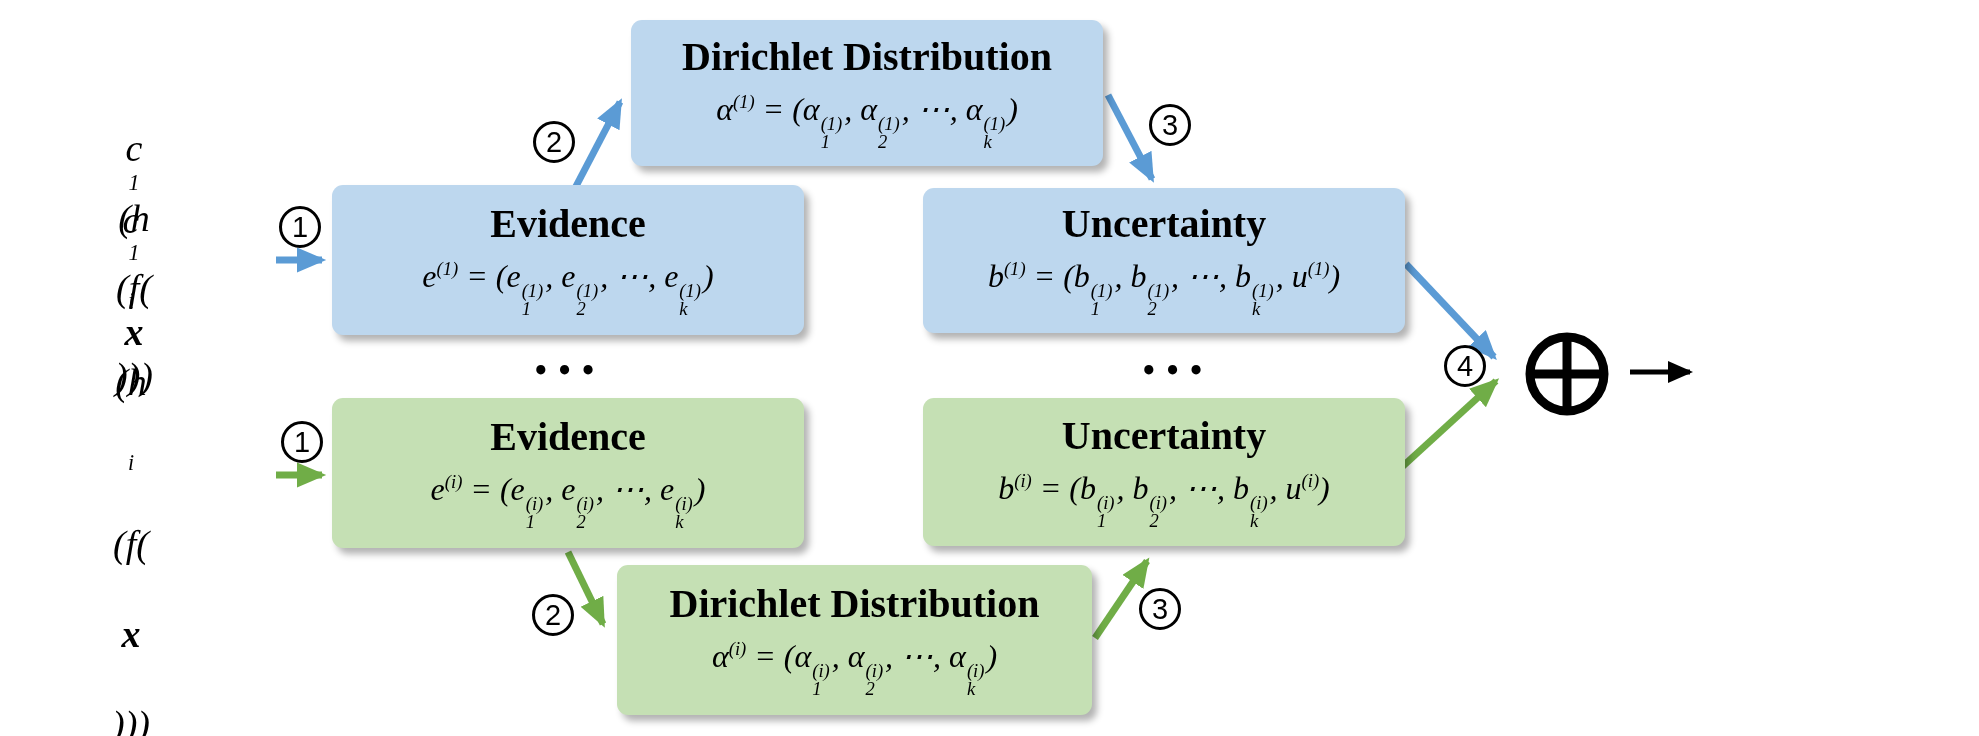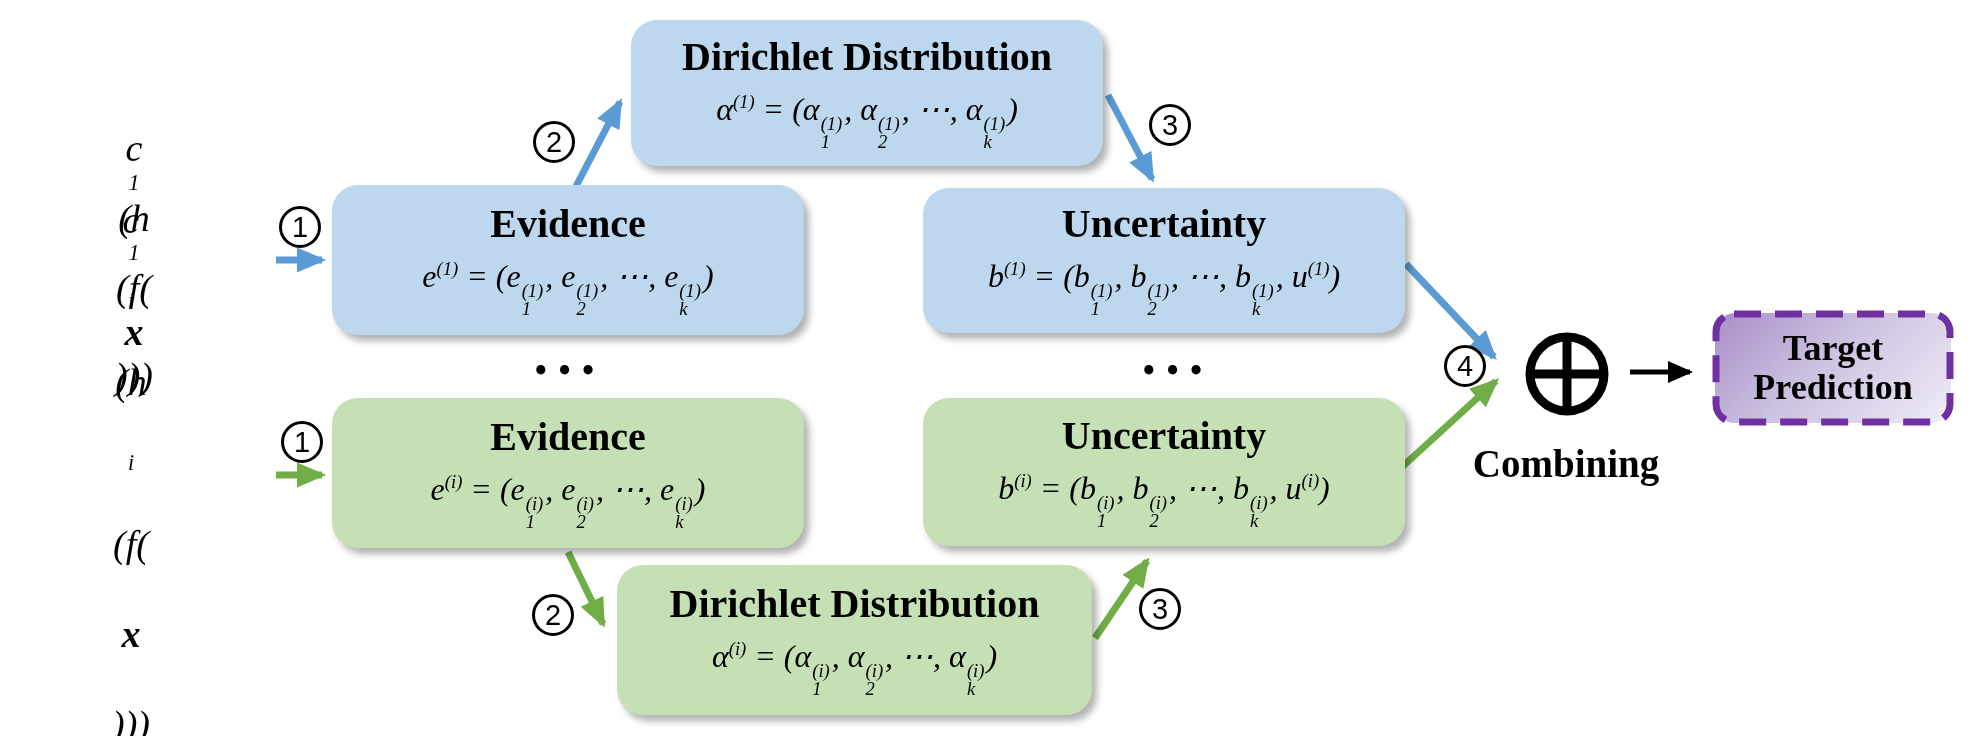--- a/index.html
+++ b/index.html
@@ -8,21 +8,21 @@
     width:1979px;height:736px;
     background:#ffffff;
     overflow:hidden;
     font-family:"Liberation Serif","DejaVu Serif",serif;
     color:#000;
   }
   .arrows{position:absolute;left:0;top:0;width:1979px;height:736px;pointer-events:none;}
 
   .node{
     position:absolute;
-    border-radius:26px;
+    border-radius:11px;
     box-shadow:5px 6px 7px rgba(0,0,0,.30);
     display:flex;flex-direction:column;align-items:center;justify-content:center;
     gap:12px;padding:6px 8px;box-sizing:border-box;
   }
   .node.blue{background:var(--blue_fill,#BDD7EE);}
   .node.green{background:var(--green_fill,#C5E0B4);}
   .node-title{font-weight:700;font-size:40px;line-height:1.05;white-space:nowrap;}
   .node-formula{font-style:italic;font-size:32px;white-space:nowrap;}
 
   sup,sub{font-size:.58em;}
@@ -187,27 +187,16 @@
 
   <div class="dots" style="left:526px;top:358px;width:84px;">•••</div>
   <div class="dots" style="left:1134px;top:358px;width:84px;">•••</div>
 
   <svg class="combine-icon" width="96" height="96" viewBox="0 0 96 96">
     <circle cx="48" cy="48" r="37" fill="none" stroke="#000" stroke-width="9"></circle>
     <line x1="48" y1="10" x2="48" y2="86" stroke="#000" stroke-width="9"></line>
     <line x1="10" y1="48" x2="86" y2="48" stroke="#000" stroke-width="9"></line>
   </svg>
   <div class="demp-label">
-    <div>Combining</div>
-  </div>
-
-  <div class="target-box">
-    <div class="target-bg"></div>
-    <svg class="target-border-svg" width="242" height="116" viewBox="0 0 242 116">
-      <rect x="4" y="4" width="234" height="108" rx="18" fill="none" stroke-width="7" stroke-dasharray="27 14"></rect>
-    </svg>
-    <div class="target-text">
-      <div>Target</div>
-      <div>Prediction</div>
-    </div>
-  </div>
+  </div>
+
 
 </div>
 
 </body></html>

